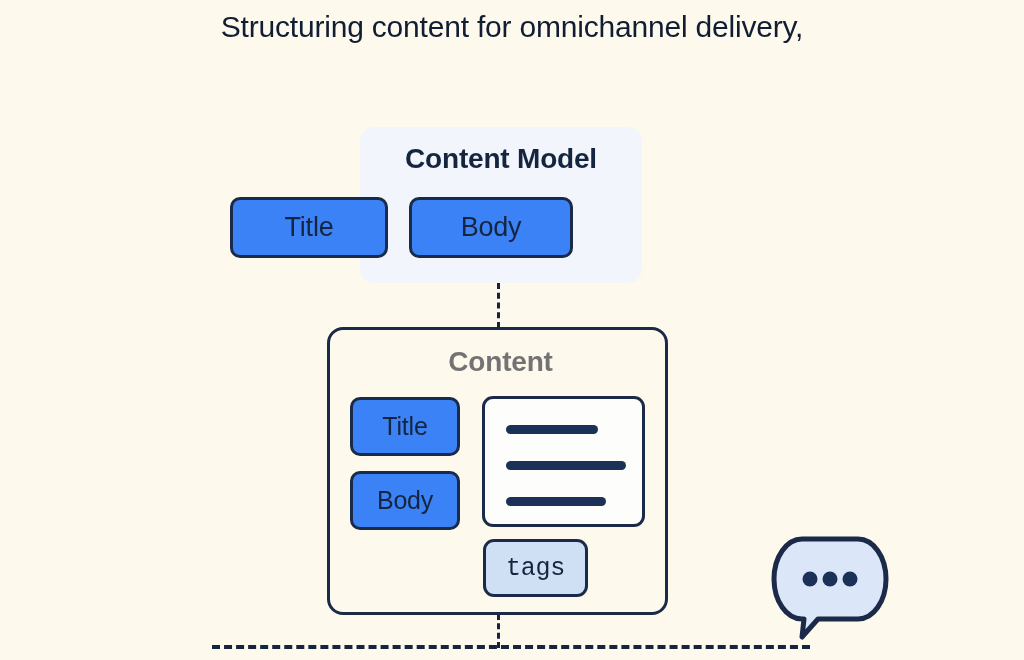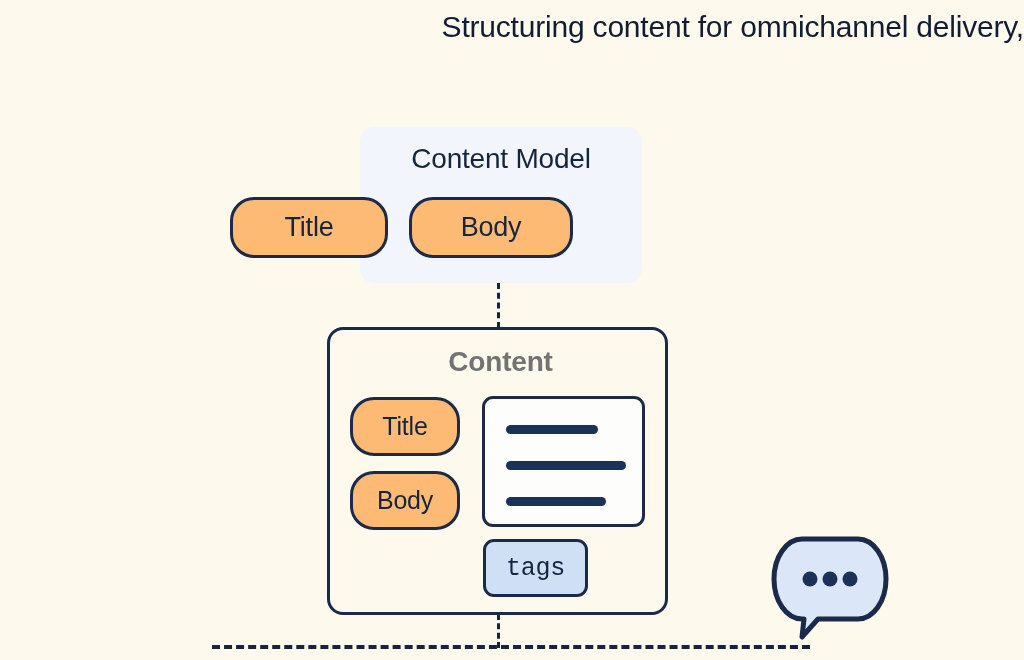--- a/index.html
+++ b/index.html
@@ -22,21 +22,21 @@
     height: 660px;
     overflow: hidden;
   }
 
   
   .heading {
     position: absolute;
     left: 0;
     top: 0;
     width: 1024px;
-    text-align: right;
+    text-align: center;
     font-size: 30px;
     line-height: 49px;
     font-weight: 400;
     letter-spacing: -0.2px;
     color: #111d33;
     padding-top: 2px;
   }
   .heading .line {
     display: block;
     white-space: nowrap;
@@ -53,31 +53,31 @@
     border-radius: 14px;
     z-index: 1;
   }
   .model-title {
     position: absolute;
     left: 0;
     top: 16px;
     width: 282px;
     text-align: center;
     font-size: 28px;
-    font-weight: 400;
+    font-weight: 700;
     color: #16253f;
     letter-spacing: -0.2px;
   }
 
   
   .chip {
     position: absolute;
-    background: #fdba74;
+    background: #3b82f6;
     border: 3px solid #1b2a49;
-    border-radius: 24px;
+    border-radius: 10px;
     box-sizing: border-box;
     display: flex;
     align-items: center;
     justify-content: center;
     font-size: 27px;
     font-weight: 400;
     color: #16253f;
     letter-spacing: -0.2px;
     z-index: 3;
   }

